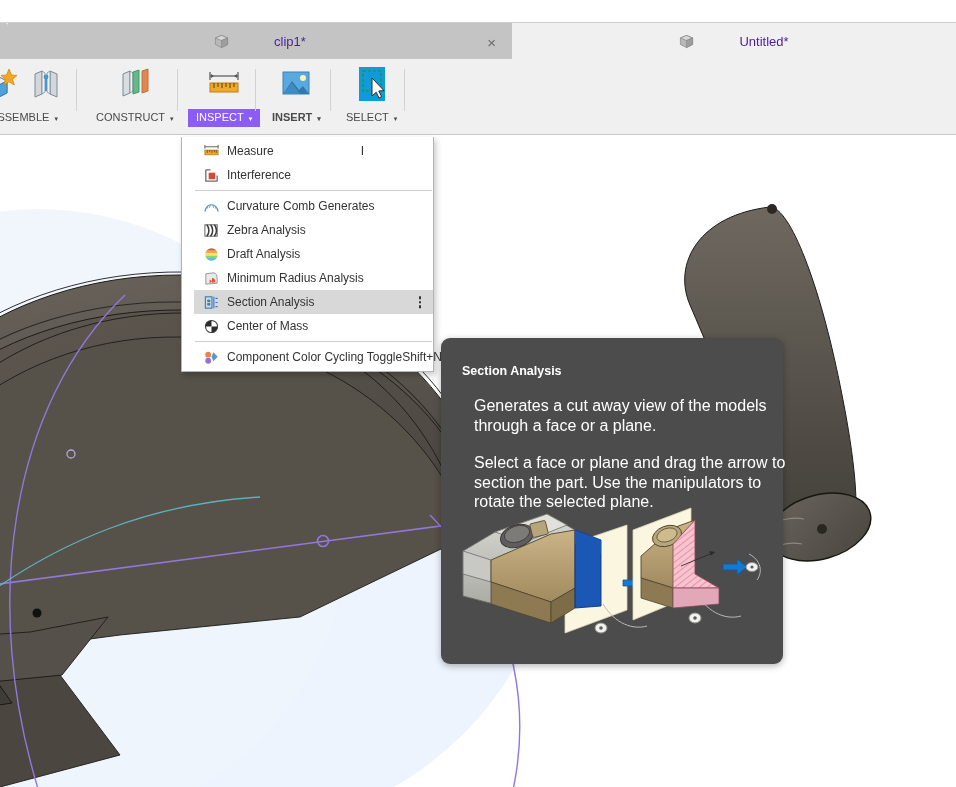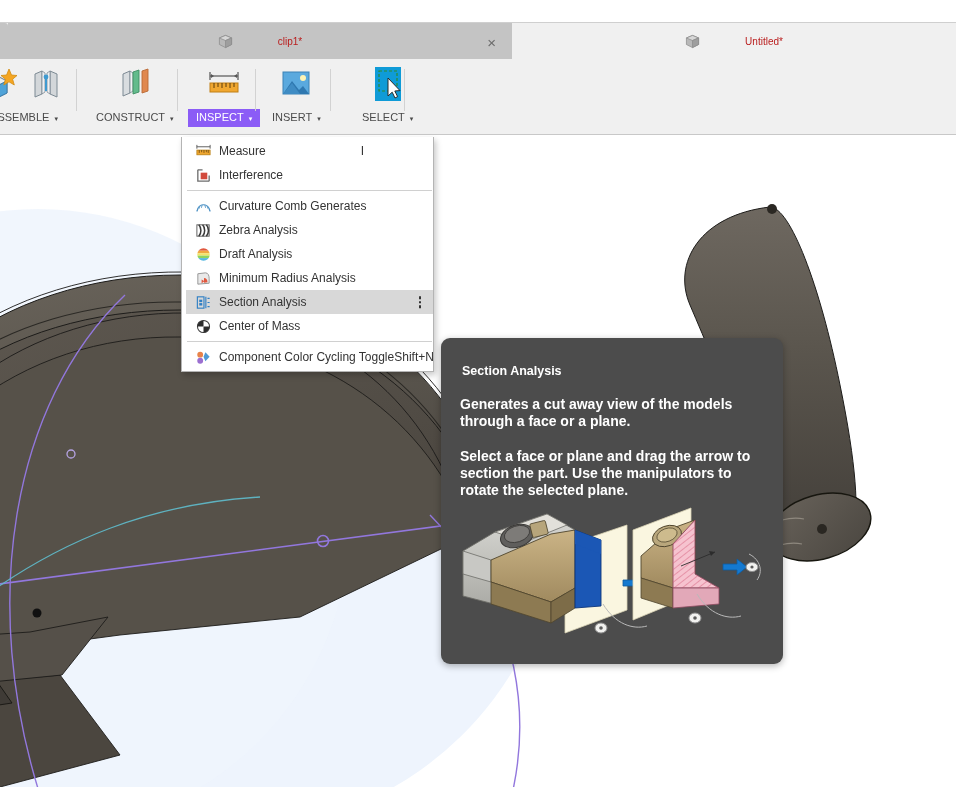--- a/index.html
+++ b/index.html
@@ -50,21 +50,21 @@
   }
   .tab.doc-tab {
     left: 8px; width: 504px;
     background: #c4c4c4;
   }
   .tab.untitled-tab {
     left: 512px; width: 444px;
     background: #f0f0f0;
   }
   .tab-inner { display: flex; align-items: center; gap: 7px; }
-  .tab-label { font-size: 10px; color: #b91c1c; margin-left: 38px; }
+  .tab-label { font-size: 13px; color: #4c1d95; margin-left: 38px; }
   .tab-close {
     position: absolute; right: 16px; top: 50%;
     transform: translateY(-50%);
     font-size: 15px; color: #6b6b6b; line-height: 1;
     cursor: pointer;
   }
   .cube-icon { display: inline-block; width: 15px; height: 15px; }
 
   
   #ribbon {
@@ -95,21 +95,21 @@
 
   
   #menu {
     position: absolute;
     left: 181px; top: 137px;
     width: 253px;
     background: #ffffff;
     border: 1px solid #b4b4b4;
     border-top: none;
     box-shadow: 2px 3px 6px rgba(0,0,0,0.22);
-    padding: 2px 0 2px 4px;
+    padding: 2px 0 2px 12px;
     z-index: 40;
   }
   .mi {
     position: relative;
     height: 24px;
     display: flex; align-items: center;
     padding-left: 8px;
     font-size: 12px;
     color: #333333;
     cursor: default;
@@ -131,22 +131,22 @@
     width: 342px; height: 326px;
     background: #4c4c4c;
     border-radius: 9px;
     z-index: 60;
     box-shadow: 0 2px 7px rgba(0,0,0,0.3);
     color: #ffffff;
     padding: 18px 16px 0 16px;
   }
   .tt-title { font-size: 12.5px; font-weight: bold; margin: 8px 0 0 5px; }
   .tt-p {
-    font-size: 14px; font-weight: bold; line-height: 1.22;
-    margin: 18px 0 0 3px; width: 312px;
+    font-size: 16px; font-weight: normal; line-height: 1.22;
+    margin: 18px 0 0 17px; width: 312px;
   }
   .tt-imgs { position: absolute; left: 14px; top: 140px; width: 316px; height: 175px; }
 
   
   #vpsvg { position:absolute; left:0; top:0; }
 </style>
 </head>
 <body>
 
 <div id="app">
@@ -333,40 +333,40 @@
         </span>
       </div>
       <div class="rb-label hl">
         <span>INSPECT</span>
         <span class="caret">▾</span>
       </div>
     </div>
 
     <div class="rb-sep" style="left:255px;"></div>
 
-    <div class="ribbon-group" style="left:264px;">
+    <div class="ribbon-group" style="left:264px;font-weight:bold;">
       <div class="rb-icons">
         <span class="rb-btn-box">
           <svg width="34" height="34" viewBox="0 0 34 34">
             <rect x="4" y="5" width="26" height="22" fill="#5aa9de" stroke="#3b82b5" stroke-width="1"></rect>
             <circle cx="24" cy="11" r="3" fill="#fdf3b5"></circle>
             <path d="M4 27 L13 14 L20 23 L24 19 L30 27 Z" fill="#2f78b0"></path>
             <path d="M4 27 L13 16 L21 27 Z" fill="#3f8cc4"></path>
           </svg>
         </span>
       </div>
       <div class="rb-label">
         <span>INSERT</span>
         <span class="caret">▾</span>
       </div>
     </div>
 
     <div class="rb-sep" style="left:330px;"></div>
 
-    <div class="ribbon-group" style="left:354px;">
+    <div class="ribbon-group" style="left:338px;">
       <div class="rb-icons">
         <span class="rb-btn-box">
           <svg width="34" height="38" viewBox="0 0 34 38">
             <rect x="4" y="2" width="26" height="34" fill="#0f9bd7"></rect>
             <rect x="8" y="6" width="18" height="20" fill="none" stroke="#2e8b30" stroke-width="1.2" stroke-dasharray="3 2"></rect>
             <path d="M17 13 L17 31 L21.2 27.2 L24 33 L26.6 31.6 L23.8 26 L29 25.6 Z" fill="#ffffff" stroke="#2b2b2b" stroke-width="1"></path>
           </svg>
         </span>
       </div>
       <div class="rb-label">

